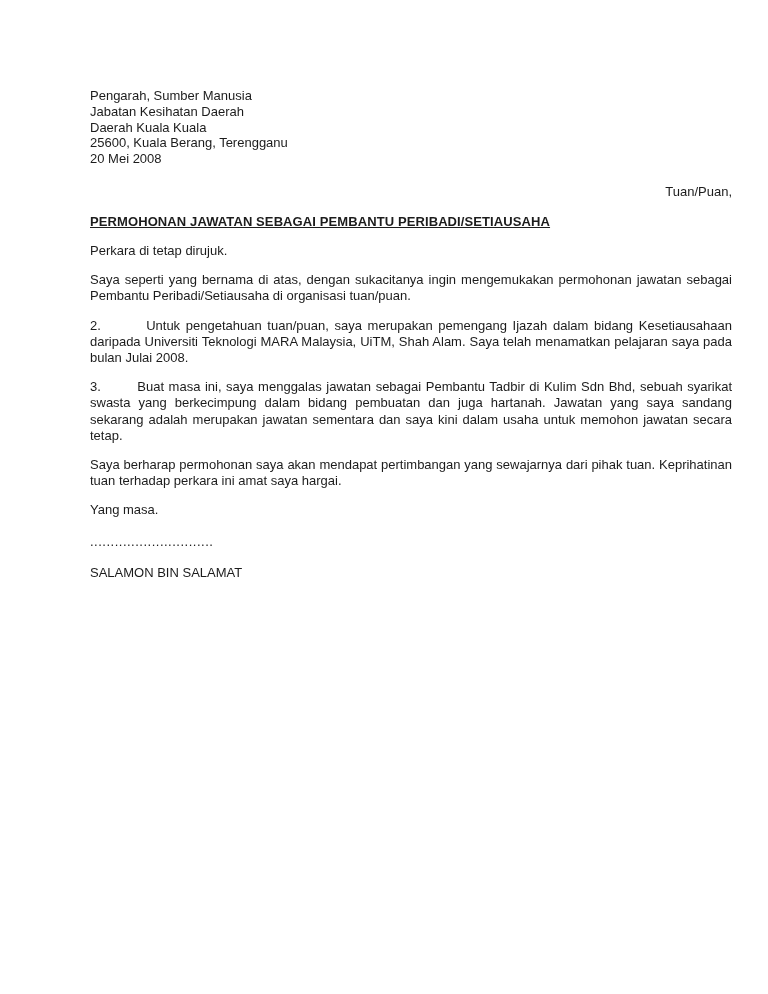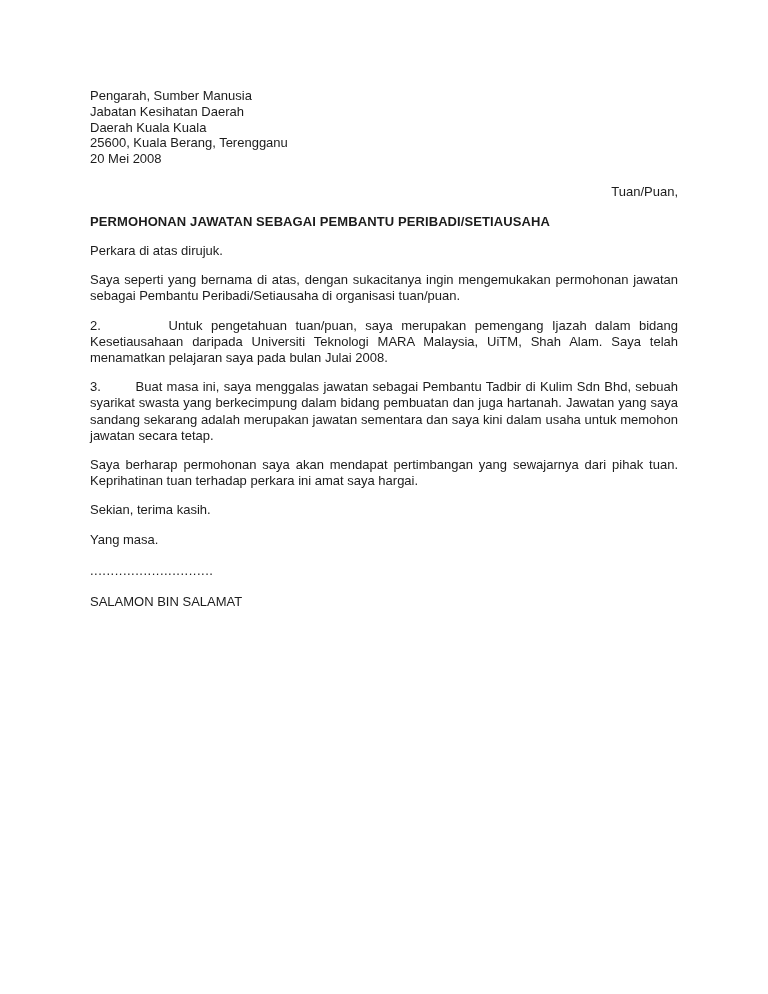--- a/index.html
+++ b/index.html
@@ -11,39 +11,40 @@
     width: 768px;
     height: 994px;
     font-family: "Liberation Sans", sans-serif;
     color: #1c1c1c;
     -webkit-font-smoothing: antialiased;
   }
   .page {
     box-sizing: border-box;
     width: 768px;
     min-height: 994px;
-    padding: 88px 90px 40px 90px;
+    padding: 88px 36px 40px 90px;
     background: #ffffff;
   }
   .addr-line {
     font-size: 13px;
     line-height: 15.8px;
     white-space: pre;
   }
   .salutation {
     margin: 17px 0 0 0;
     font-size: 13px;
     line-height: 16px;
     text-align: right;
   }
   .subject {
     margin: 14px 0 0 0;
     font-size: 13px;
     line-height: 16px;
     font-weight: bold;
+    text-decoration: underline;
     letter-spacing: 0.1px;
   }
   .para {
     margin: 13px 0 0 0;
     font-size: 13px;
     line-height: 16.2px;
     text-align: justify;
   }
   .sig-block {
     margin-top: 15px;
@@ -67,26 +68,25 @@
     <div class="addr-line">Jabatan Kesihatan Daerah</div>
     <div class="addr-line">Daerah Kuala Kuala</div>
     <div class="addr-line">25600, Kuala Berang, Terengganu</div>
     <div class="addr-line">20 Mei 2008</div>
   </div>
 
   <p class="salutation">Tuan/Puan,</p>
 
   <p class="subject">PERMOHONAN JAWATAN SEBAGAI PEMBANTU PERIBADI/SETIAUSAHA</p>
 
-  <p class="para">Perkara di atas dirujuk.</p>
+  <p class="para">Perkara di tetap dirujuk.</p>
   <p class="para">Saya seperti yang bernama di atas, dengan sukacitanya ingin mengemukakan permohonan jawatan sebagai Pembantu Peribadi/Setiausaha di organisasi tuan/puan.</p>
   <p class="para">2.&nbsp;&nbsp;&nbsp;&nbsp;&nbsp;&nbsp;&nbsp; Untuk pengetahuan tuan/puan, saya merupakan pemengang Ijazah dalam bidang Kesetiausahaan daripada Universiti Teknologi MARA Malaysia, UiTM, Shah Alam. Saya telah menamatkan pelajaran saya pada bulan Julai 2008.</p>
   <p class="para">3.&nbsp;&nbsp;&nbsp;&nbsp;&nbsp;&nbsp;&nbsp; Buat masa ini, saya menggalas jawatan sebagai Pembantu Tadbir di Kulim Sdn Bhd, sebuah syarikat swasta yang berkecimpung dalam bidang pembuatan dan juga hartanah. Jawatan yang saya sandang sekarang adalah merupakan jawatan sementara dan saya kini dalam usaha untuk memohon jawatan secara tetap.</p>
   <p class="para">Saya berharap permohonan saya akan mendapat pertimbangan yang sewajarnya dari pihak tuan. Keprihatinan tuan terhadap perkara ini amat saya hargai.</p>
-  <p class="para">Sekian, terima kasih.</p>
   <p class="para">Yang masa.</p>
 
   <div class="sig-block">
     <div class="sig-dots">..............................</div>
     <div class="sig-name">SALAMON BIN SALAMAT</div>
   </div>
 
 </div>
 
 </body></html>

